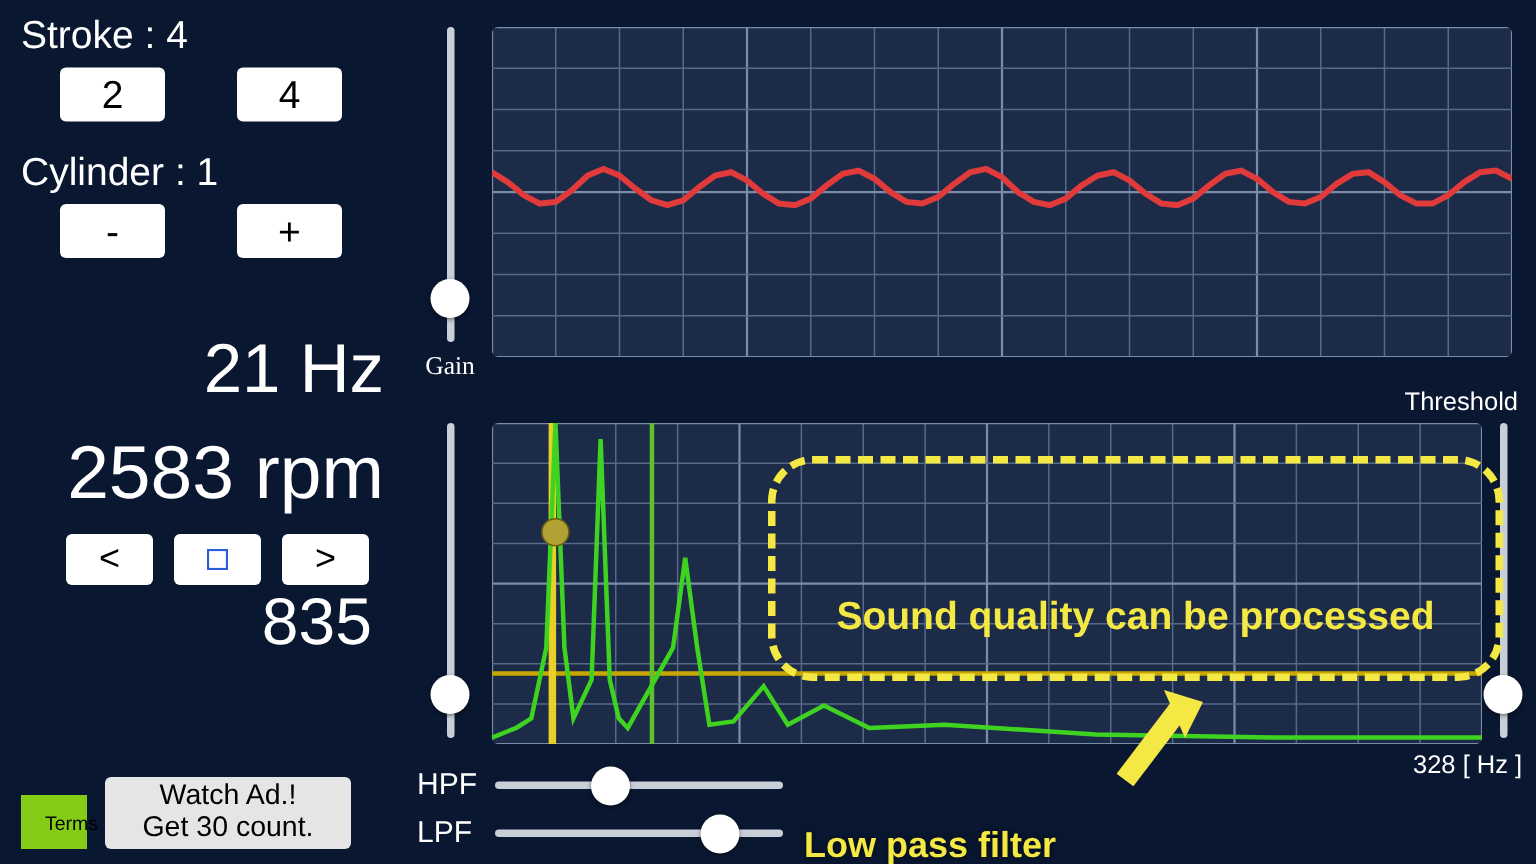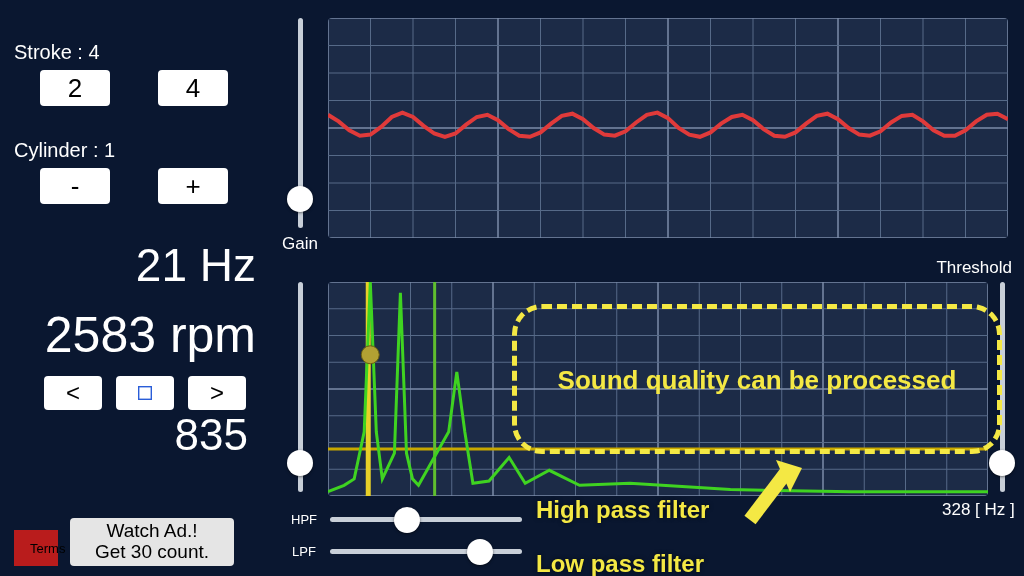--- a/index.html
+++ b/index.html
@@ -7,36 +7,36 @@
   body {
     background: #0a1730;
     font-family: Arial, Helvetica, sans-serif;
     color: #fff;
     position: relative;
   }
   .app { position: relative; width: 1024px; height: 576px; }
 
   
   .left { position: absolute; left: 0; top: 0; width: 270px; height: 100%; padding: 8px 0 0 14px; }
-  .lbl { font-size: 20px; font-weight: 400; color: #fff; margin-bottom: 6px; margin-top: 33px; }
+  .lbl { font-size: 26px; font-weight: 400; color: #fff; margin-bottom: 6px; }
   .btn-row { display: flex; gap: 48px; padding-left: 26px; margin-bottom: 18px; }
   .btn-white {
     background: #fff; color: #000; border: none; border-radius: 4px;
     width: 70px; height: 36px; font-size: 26px; font-weight: 400;
     display: flex; align-items: center; justify-content: center;
   }
-  .readout-hz { font-size: 46px; text-align: right; padding-right: 14px; margin-top: 34px; }
+  .readout-hz { font-size: 46px; text-align: right; padding-right: 14px; margin-top: 46px; }
   .readout-rpm { font-size: 50px; text-align: right; padding-right: 14px; margin-top: 14px; }
   .nav-row { display: flex; gap: 14px; padding-left: 30px; margin-top: 12px; }
   .nav-btn { width: 58px; height: 34px; font-size: 24px; }
   .nav-btn svg { width: 14px; height: 14px; }
   .readout-count { font-size: 44px; text-align: right; padding-right: 22px; }
   .bottom-left { position: absolute; left: 14px; bottom: 10px; display: flex; align-items: flex-end; gap: 12px; }
   .terms-btn {
-    width: 44px; height: 36px; background: #b91c1c; border: none; font-size: 13px; color: #000; padding-left: 16px;
+    width: 44px; height: 36px; background: #84cc16; border: none; font-size: 13px; color: #000; padding-left: 16px;
   }
   .ad-btn {
     width: 164px; height: 48px; background: #e5e5e5; color: #000; border: none; border-radius: 4px;
     font-size: 19px; line-height: 1.1; display: flex; flex-direction: column; align-items: center; justify-content: center;
   }
 
   
   .v-slider {
     position: absolute;
     width: 28px; display: flex; flex-direction: column; align-items: center;
@@ -50,32 +50,32 @@
 
   
   .scope {
     position: absolute; background: #1c2b47; border-radius: 4px; overflow: hidden;
   }
   .grid line { stroke: #566a88; stroke-width: 1; }
   .grid line.heavy { stroke: #7b8ca8; stroke-width: 1.5; }
 
   
   .h-slider { position: absolute; display: flex; align-items: center; }
-  .h-lbl { width: 52px; font-size: 13px; color: #fff; text-align: center; }
+  .h-lbl { width: 52px; font-size: 20px; color: #fff; }
   .h-track { height: 5px; background: #c8cfd8; border-radius: 3px; position: relative; flex: 1; }
   .h-thumb { width: 26px; height: 26px; border-radius: 50%; background: #fff; position: absolute; top: 50%; transform: translate(-50%,-50%); box-shadow: 0 1px 3px rgba(0,0,0,0.5); }
 
   
   .annot { position: absolute; color: #f4e844; font-weight: bold; font-size: 24px; text-shadow: 0 0 4px rgba(0,0,0,0.6); }
   .callout {
     position: absolute; border: 5px dashed #f4e844; border-radius: 30px; padding: 0;
   }
   .callout span {
     display: block; color: #f4e844; font-weight: bold; font-size: 26px;
-    text-align: center; line-height: 1; padding-top: 58px;
+    text-align: center; line-height: 1; padding-top: 88px;
   }
   .arrow { position: absolute; }
 
   .hz-label { position: absolute; color: #fff; font-size: 17px; }
 </style>
 </head>
 <body>
 
 <div class="app">
 
@@ -109,21 +109,21 @@
 
     <div class="bottom-left">
       <button class="terms-btn">Terms</button>
       <button class="ad-btn">
         <span>Watch Ad.!</span>
         <span>Get 30 count.</span>
       </button>
     </div>
   </div>
 
-  <div class="v-slider" style="left:286px; top:18px; height:236px;">
+  <div class="v-slider" style="left:286px; top:18px; height:236px;font-family:Liberation Serif, serif;">
     <div class="v-track" style="height:200px;">
         <div class="v-thumb" style="top:86%;"></div>
       </div>
     <div class="v-label">Gain</div>
   </div>
 
   <div class="v-slider" style="left:286px; top:282px; height:210px;">
     <div class="v-track" style="height:210px;">
         <div class="v-thumb" style="top:86%;"></div>
       </div>
@@ -217,21 +217,20 @@
   <div class="h-slider" style="left:278px; top:544px; width:244px;">
     <div class="h-lbl">LPF</div>
     <div class="h-track">
         <div class="h-thumb" style="left:78%;"></div>
       </div>
   </div>
 
   <div class="callout" style="left:512px; top:304px; width:490px; height:150px;">
     <span>Sound quality can be processed</span>
   </div>
-  <div class="annot" style="left:536px; top:496px;">High pass filter</div>
   <div class="annot" style="left:536px; top:530px;margin-top:20px;">Low pass filter</div>
 
   <svg class="arrow" style="left:740px; top:450px;" width="80" height="80">
     <path d="M 10 70 L 48 20" stroke="#f4e844" stroke-width="14" fill="none"></path>
     <path d="M 36 10 L 62 18 L 50 42 Z" fill="#f4e844"></path>
   </svg>
 
 </div>
 
 </body></html>

